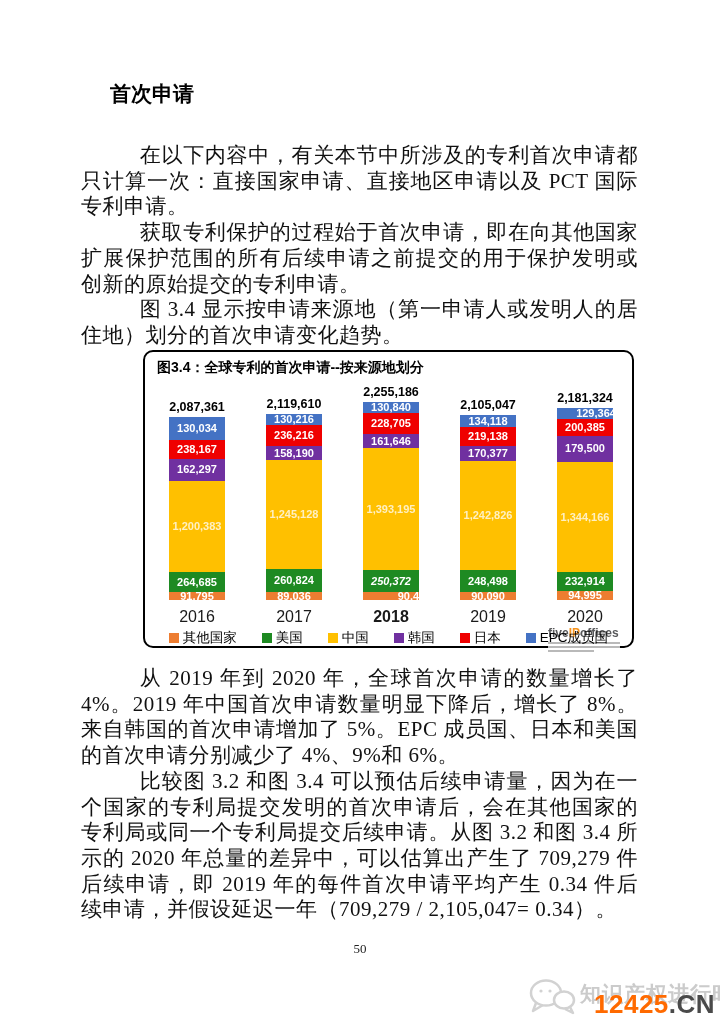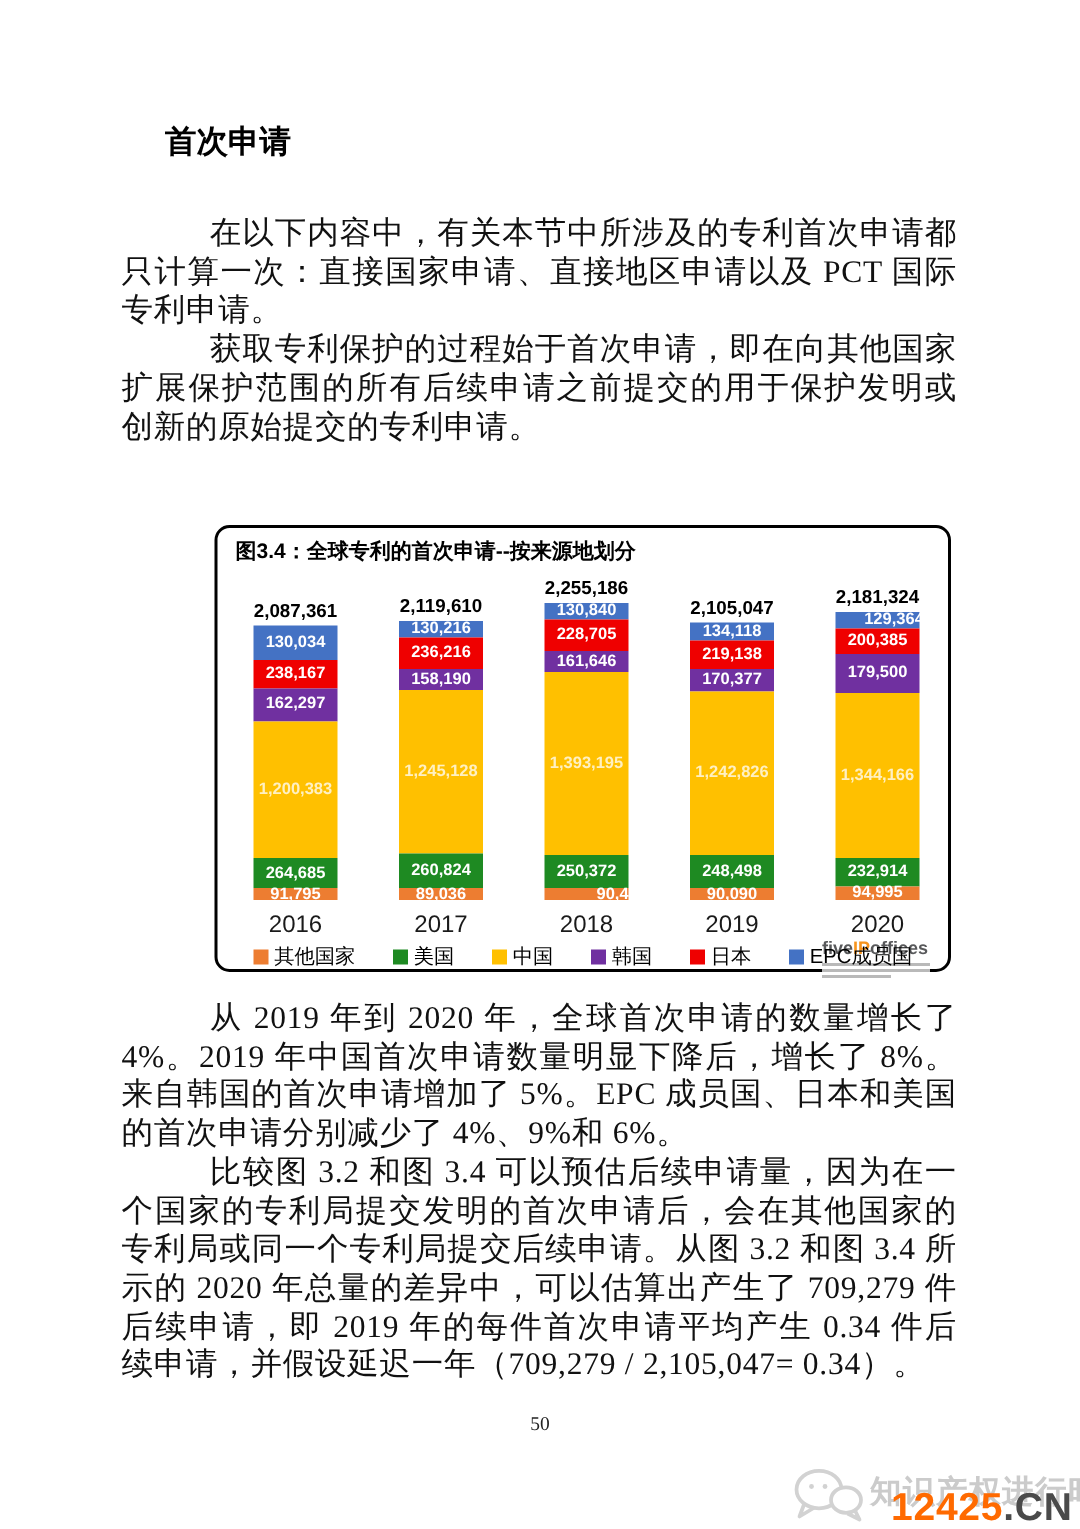--- a/index.html
+++ b/index.html
@@ -76,20 +76,21 @@
 </head>
 <body>
 
 <div class="page">
 
   <h1 class="heading">首次申请</h1>
 
   <div class="bodytext pre">
     <p>在以下内容中，有关本节中所涉及的专利首次申请都只计算一次：直接国家申请、直接地区申请以及 PCT 国际专利申请。</p>
     <p>获取专利保护的过程始于首次申请，即在向其他国家扩展保护范围的所有后续申请之前提交的用于保护发明或创新的原始提交的专利申请。</p>
+    <p>图 3.4 显示按申请来源地（第一申请人或发明人的居住地）划分的首次申请变化趋势。</p>
   </div>
 
   <div class="chartbox" id="chartbox">
     <div class="chart-title">图3.4：全球专利的首次申请--按来源地划分</div>
 
     <div class="brand-logo">
       <span class="t"><span>five</span><span class="ip">IP</span><span>offices</span></span>
       <div class="brand-fineprint">
         <div class="fp1"></div>
           <div class="fp2"></div>
@@ -148,27 +149,27 @@
         <div class="seg" style="height: 21px; background: rgb(239, 0, 0);">
           <span style="color: rgb(255, 255, 255);">228,705</span>
         </div>
         <div class="seg" style="height: 14px; background: rgb(112, 48, 160);">
           <span style="color: rgb(255, 255, 255);">161,646</span>
         </div>
         <div class="seg" style="height: 122px; background: rgb(255, 192, 0);">
           <span style="color: rgb(255, 240, 194);">1,393,195</span>
         </div>
         <div class="seg" style="height: 22px; background: rgb(30, 138, 34);">
-          <span style="color: rgb(255, 255, 255);">250,372</span>
+          <span style="color: rgb(255, 255, 255); font-style: italic;">250,372</span>
         </div>
         <div class="seg" style="height: 8px; background: rgb(237, 125, 49); padding-left: 47px;">
           <span style="color: rgb(255, 255, 255);">90,428</span>
         </div>
       </div>
-      <div class="xlabel" style="left: 201px;">2018</div>
+      <div class="xlabel" style="left: 201px; font-weight: bold;">2018</div>
       <div class="total-label" style="left: 298px; top: 46px;">2,105,047</div>
       <div class="bar" style="left: 315px; top: 63px; height: 185px;">
         <div class="seg" style="height: 12px; background: rgb(68, 114, 196);">
           <span style="color: rgb(255, 255, 255);">134,118</span>
         </div>
         <div class="seg" style="height: 19px; background: rgb(239, 0, 0);">
           <span style="color: rgb(255, 255, 255);">219,138</span>
         </div>
         <div class="seg" style="height: 15px; background: rgb(112, 48, 160);">
           <span style="color: rgb(255, 255, 255);">170,377</span>

